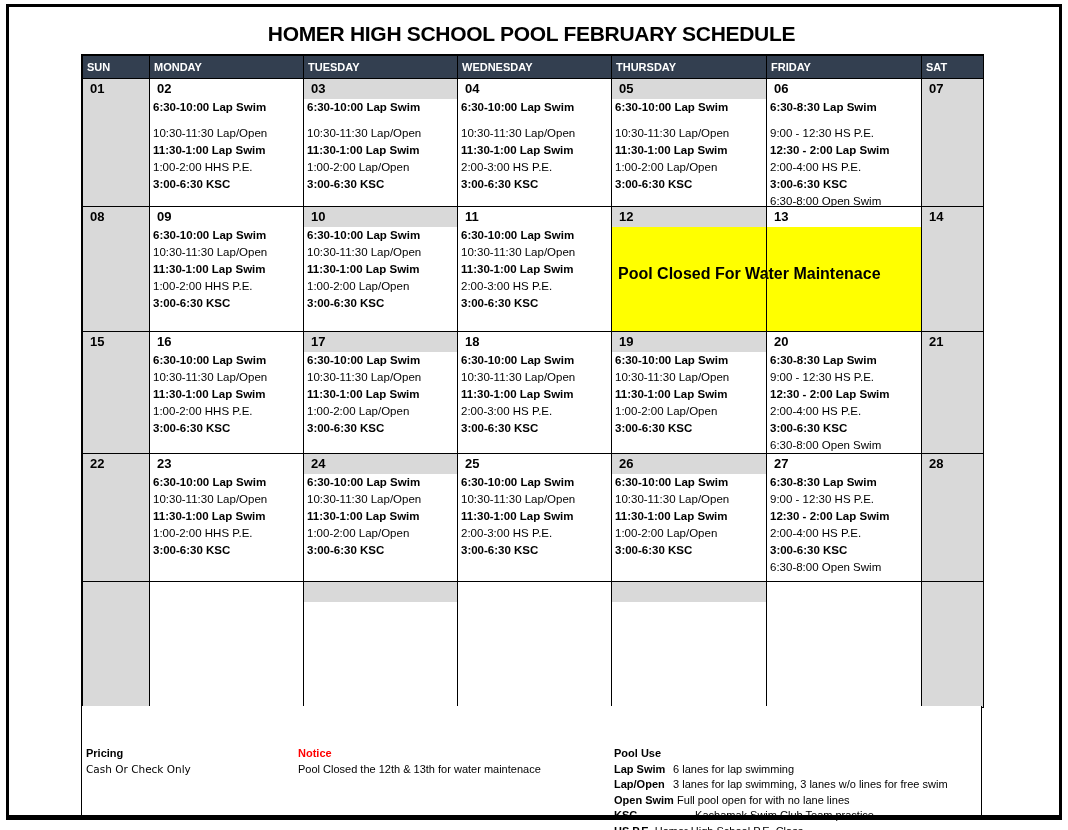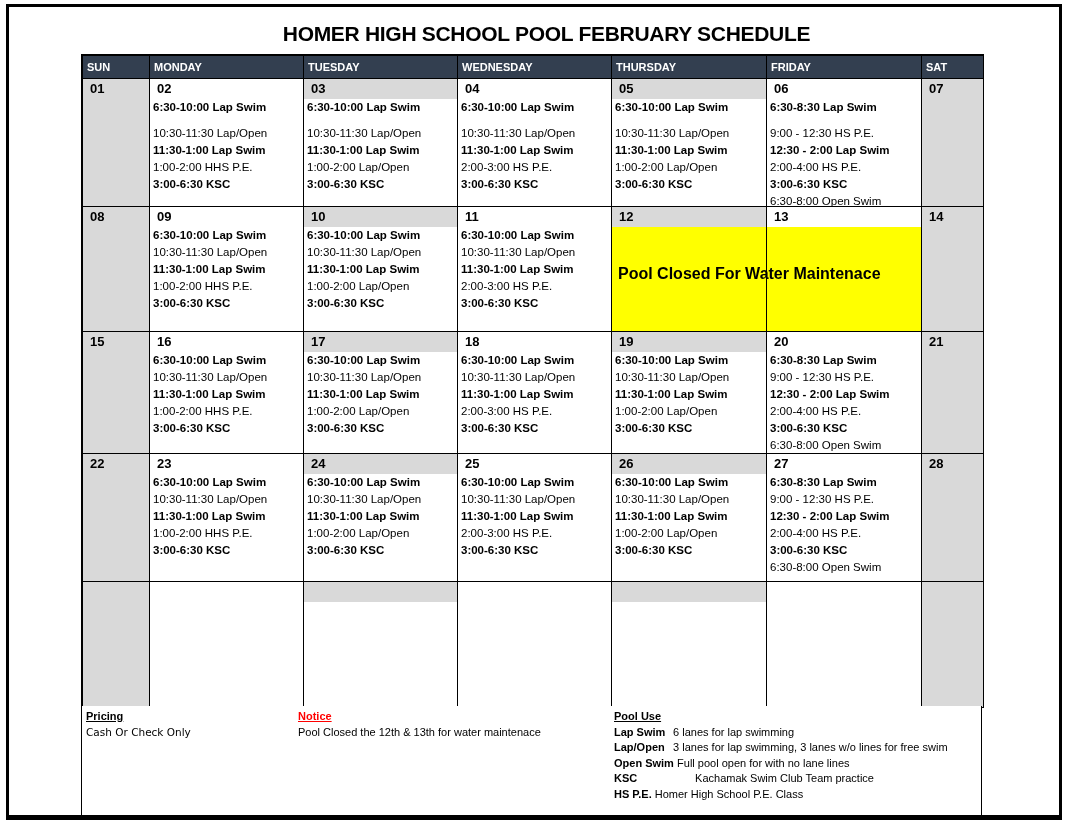--- a/index.html
+++ b/index.html
@@ -7,21 +7,21 @@
     width:1068px;height:830px;position:relative;background:#ffffff;
     font-family:"Liberation Sans","DejaVu Sans",sans-serif;color:#000;
     overflow:hidden;
   }
   *{box-sizing:border-box;}
   .page-frame{
     position:absolute;left:6px;top:4px;width:1056px;height:816px;
     border:3px solid #000;border-bottom-width:5px;pointer-events:none;
   }
   .title{
-    position:absolute;left:96px;top:22px;width:901px;
+    position:absolute;left:81px;top:22px;width:901px;
     text-align:center;font-weight:bold;font-size:21px;letter-spacing:-0.3px;
     white-space:nowrap;
   }
   .calendar{
     position:absolute;left:81px;top:54px;
     display:grid;
     grid-template-columns:67px 154px 154px 154px 155px 155px 62px;
     grid-template-rows:23px 128px 125px 122px 128px 126px;
     border-left:2px solid #000;border-top:2px solid #000;
     background:#fff;
@@ -52,21 +52,21 @@
     white-space:nowrap;z-index:5;
   }
   .legend{
     position:absolute;left:81px;top:706px;width:901px;height:110px;
     border:1.5px solid #000;border-top:none;background:#fff;font-size:11px;
   }
   .legend-block{position:absolute;top:3px;line-height:15.5px;}
   .lg-pricing{left:4px;}
   .lg-notice{left:216px;}
   .lg-pooluse{left:532px;}
-  .lg-header{font-weight:bold;text-decoration:underline;}
+  .lg-header{font-weight:bold;margin-top:37px;}
   .lg-header.red{color:#FF0000;}
   .pr-row .pr-label{font-weight:bold;display:inline-block;min-width:64px;}
   .pr-footer{font-weight:normal;font-family:"DejaVu Sans",sans-serif;font-size:10.5px;}
   .pu-row .pu-label{font-weight:bold;display:inline-block;}
   .pu-row:nth-child(2) .pu-label{min-width:56px;}
   .pu-row:nth-child(3) .pu-label{min-width:56px;}
   .pu-row:nth-child(4) .pu-label{min-width:60px;}
   .pu-row:nth-child(5) .pu-label{min-width:78px;}
   .pu-row:nth-child(6) .pu-label{min-width:34px;}
 </style>

